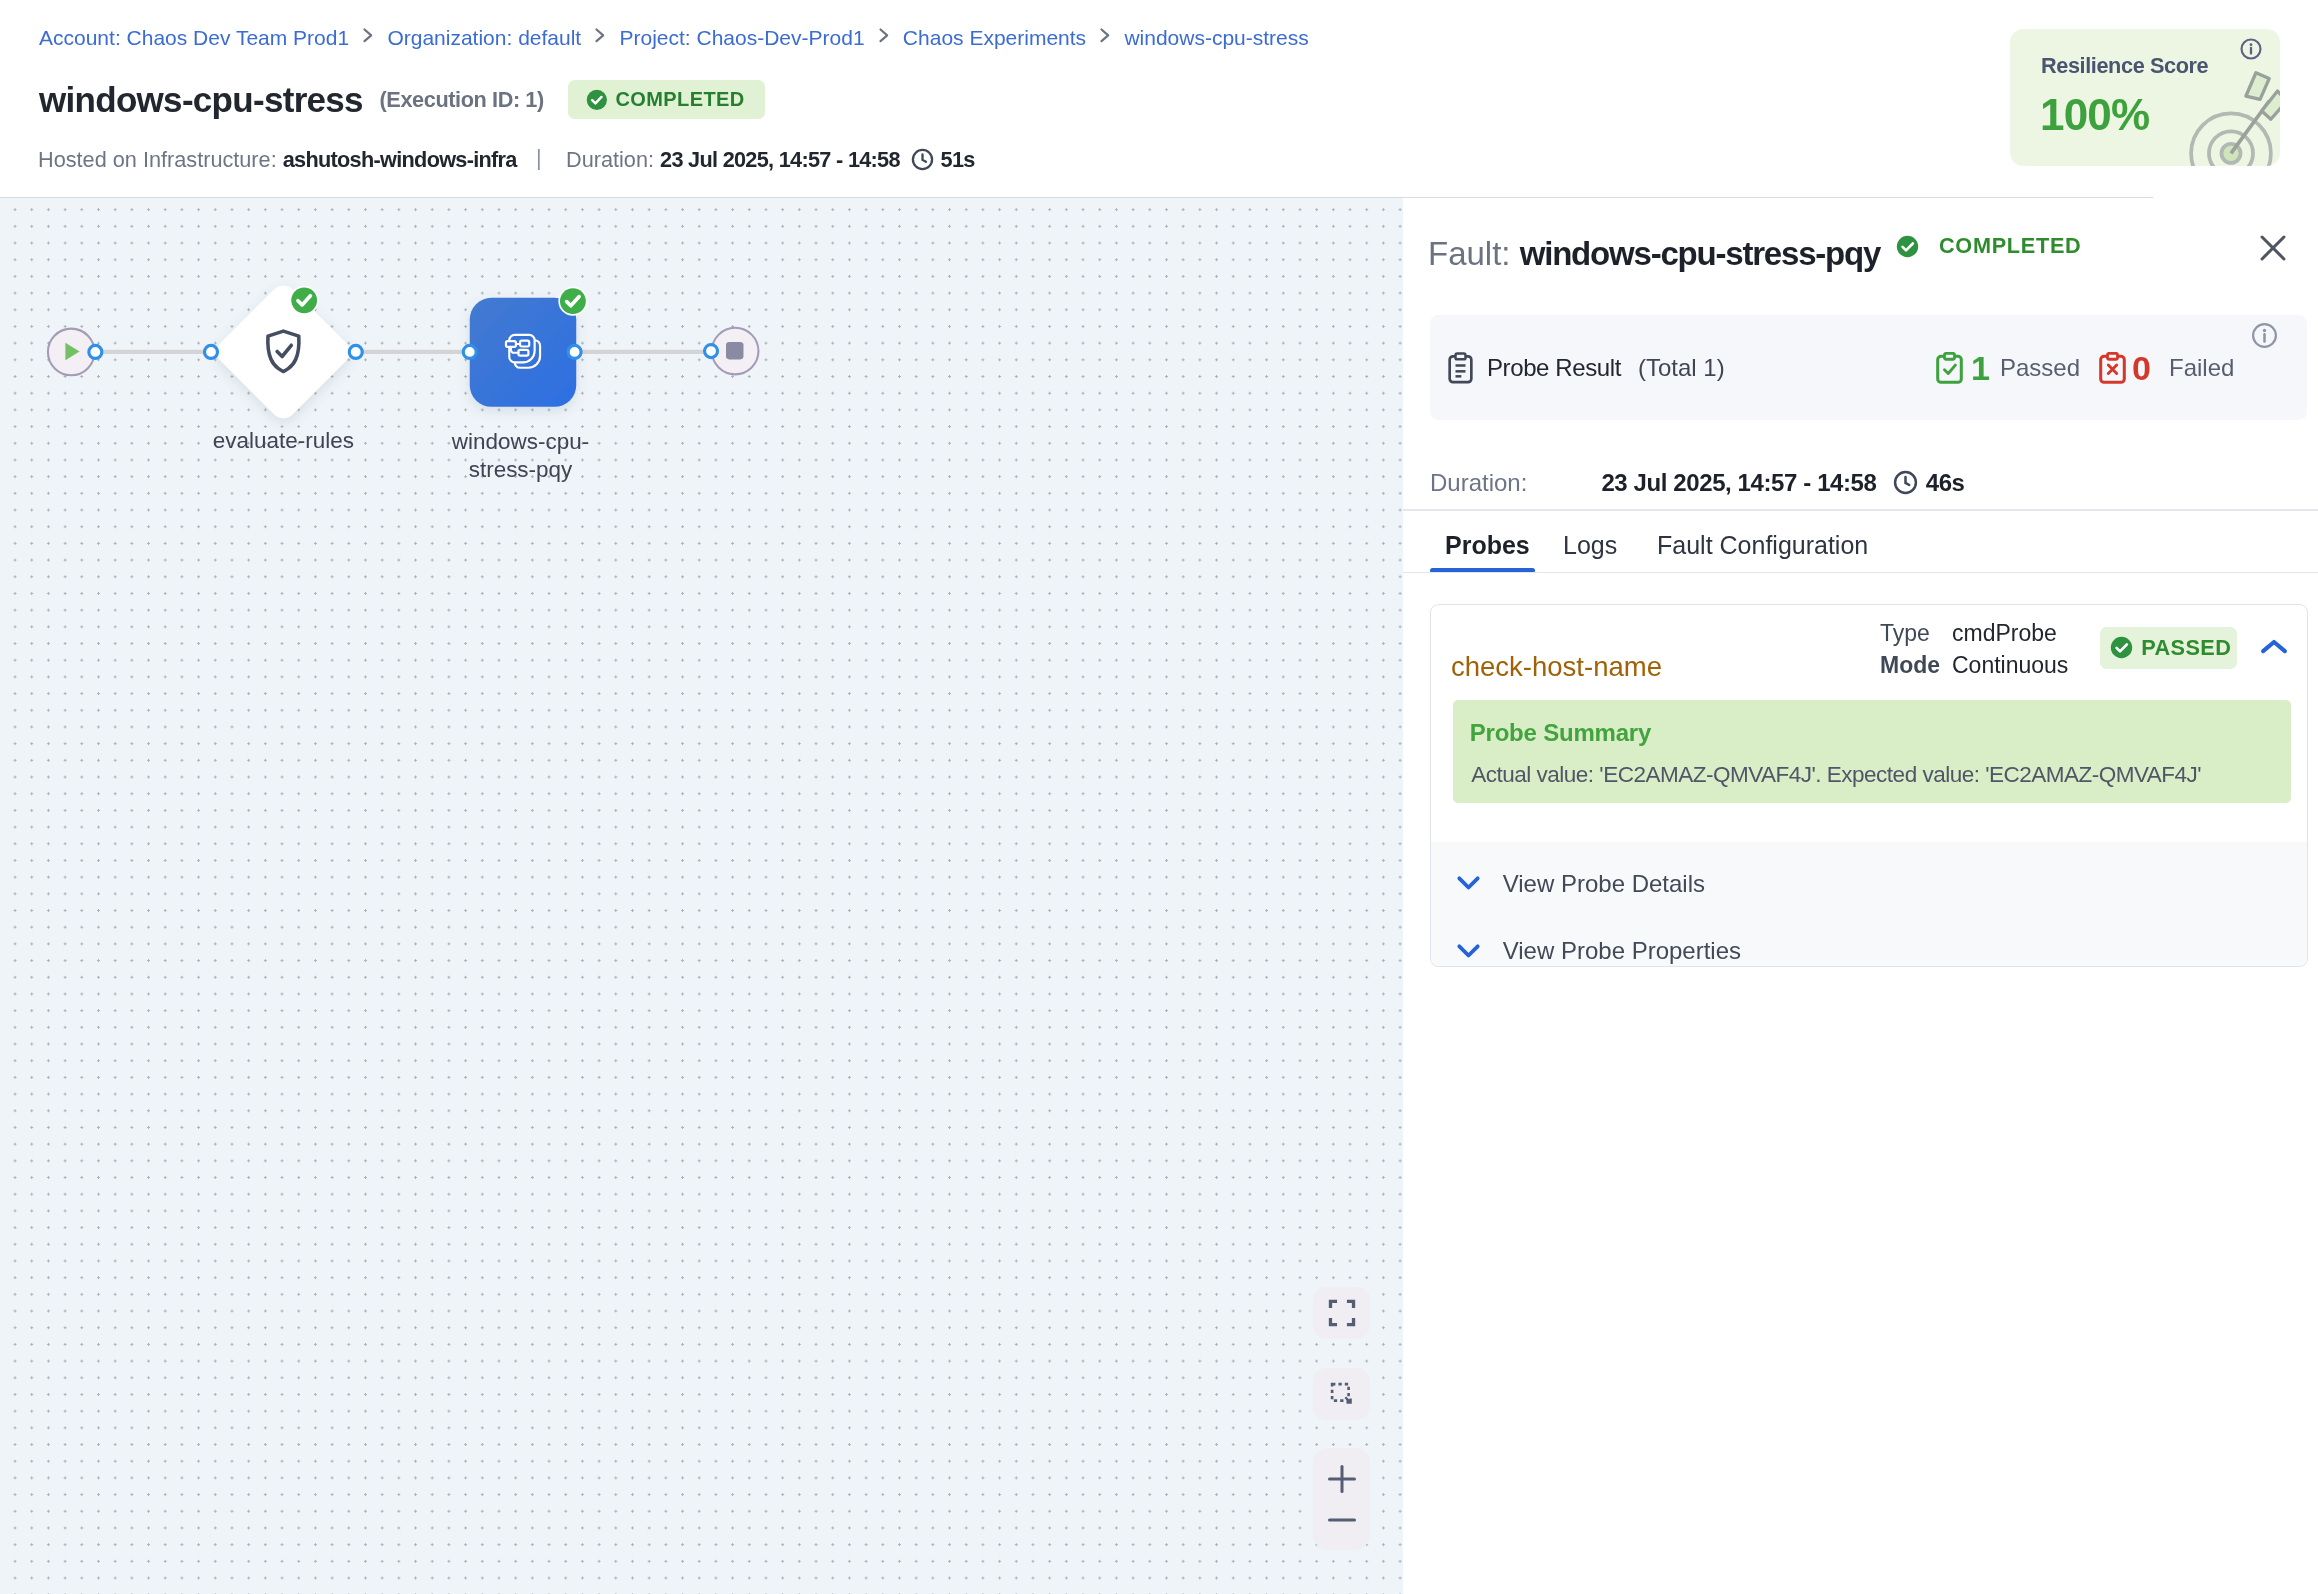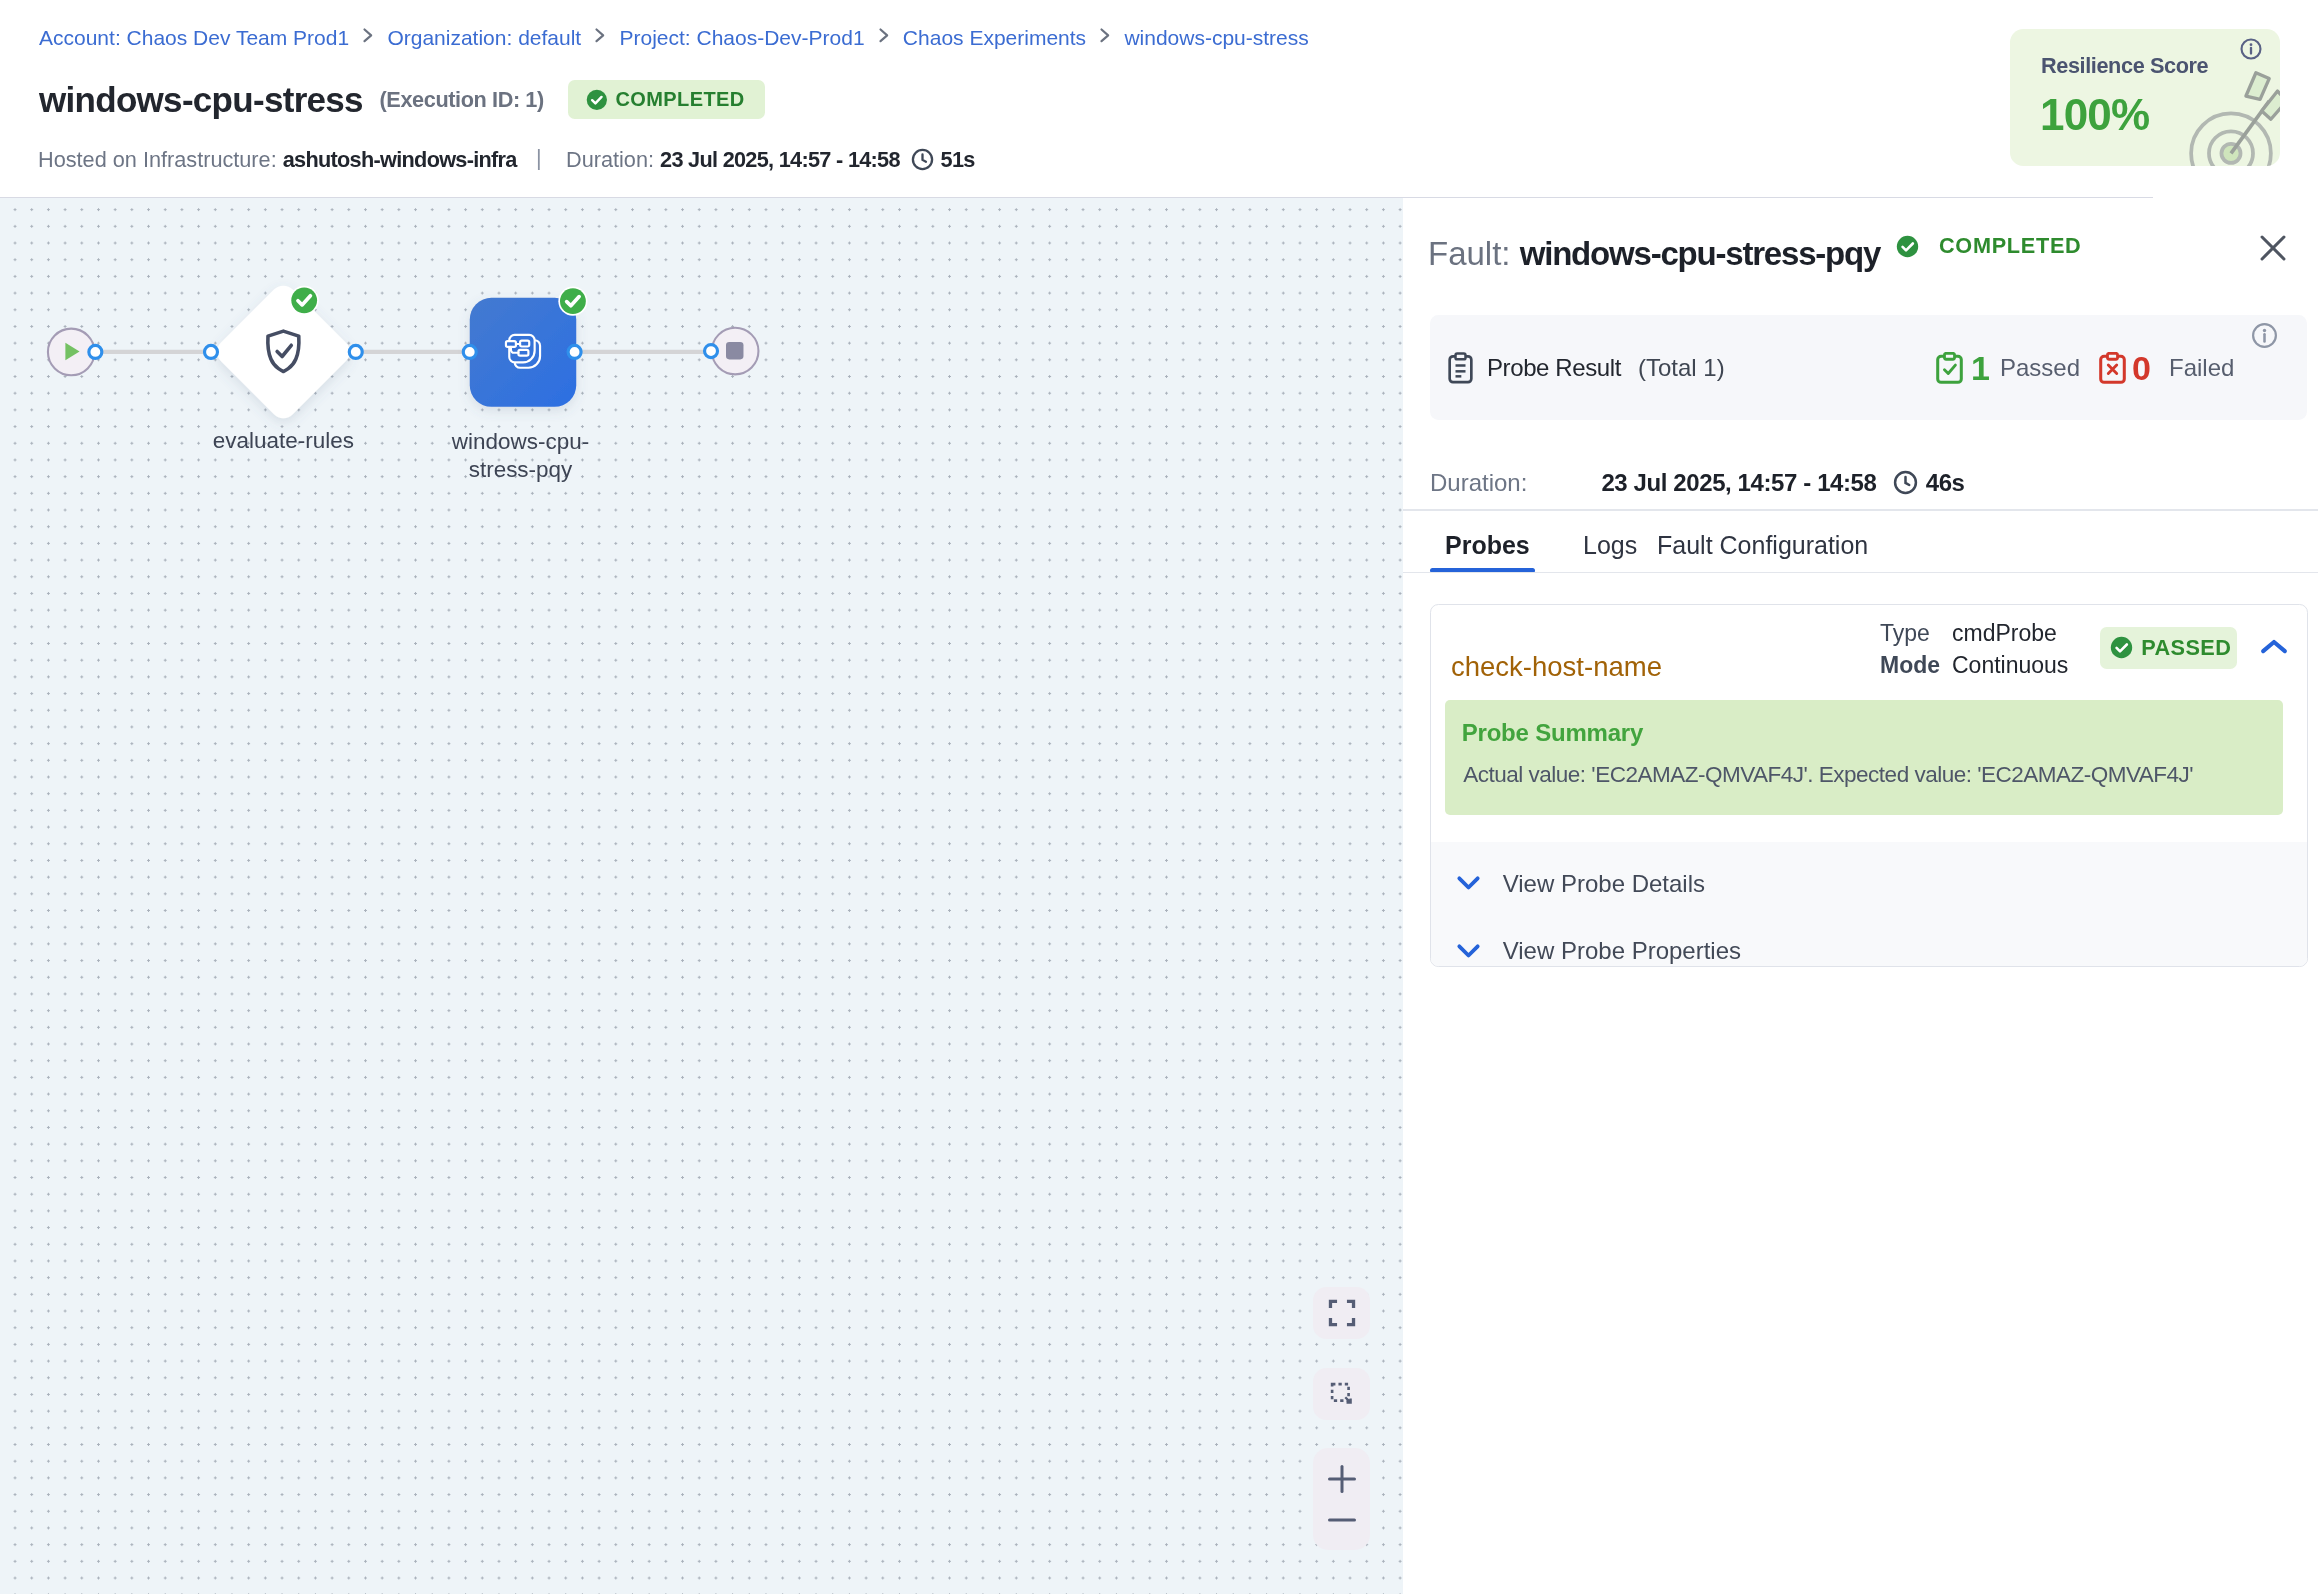--- a/index.html
+++ b/index.html
@@ -62,21 +62,21 @@
 
 #probecard { position:absolute; left:27px; top:406px; width:878px; height:363px; background:#fff; border:1.7px solid #e0e3ea; border-radius:8.3px; overflow:hidden; }
 #phname { position:absolute; left:20px; top:46px; font-size:27.5px; color:#a16207; }
 #ptypelbl { position:absolute; left:449px; top:15px; font-size:23px; font-weight:normal; color:#3f4857;text-align:center; }
 #ptypeval { position:absolute; left:521px; top:15px; font-size:23px; color:#22262e; }
 #pmodelbl  { position:absolute; left:449px; top:47px; font-size:23px; font-weight:bold; color:#3f4857; }
 #pmodeval  { position:absolute; left:521px; top:47px; font-size:23px; color:#22262e; }
 #passedbadge { position:absolute; left:669px; top:21.7px; width:137px; height:42px; background:#e5f3da; border-radius:6.7px; display:flex; align-items:center; font-size:21.7px; font-weight:bold; color:#2e8b2e; letter-spacing:0.4px; }
 #passedbadge svg { margin:0 8.3px 0 10px; }
 #pchevron { position:absolute; left:828px; top:32px; }
-#summarybox { position:absolute; left:14px; top:95px; width:838px; height:115px; background:#d9edc6; border-radius:5px; }
+#summarybox { position:absolute; left:22px; top:95px; width:838px; height:103px; background:#d9edc6; border-radius:5px; }
 #summarybox .st { position:absolute; left:16.7px; top:19px; font-size:24px; font-weight:bold; color:#42a43e; letter-spacing:-0.2px; }
 #summarybox .sb { position:absolute; left:18.3px; top:62px; font-size:22.5px; letter-spacing:-0.5px; color:#4e5668; white-space:nowrap; }
 #probefoot { position:absolute; left:0; top:237px; width:878px; height:126px; background:#f8f9fb; }
 .viewrow { position:absolute; left:25px; display:flex; align-items:center; font-size:24px; color:#424957; }
 .viewrow svg { margin-right:21.7px; }
 #vrow1 { top:27.5px; }
 #vrow2 { top:95px; }
 </style>
 </head>
 <body>
@@ -278,21 +278,21 @@
     <div id="durrow">Duration:<span style="display:inline-block; width:74px;"></span><b>23 Jul 2025, 14:57 - 14:58</b>
       <svg width="25" height="25" viewBox="0 0 30 30" style="vertical-align:-4.2px; margin:0 7.5px 0 10px;">
           <circle cx="15" cy="15" r="12.5" fill="none" stroke="#3f4857" stroke-width="3"></circle>
           <path d="M15 8.5 V15.5 L19.5 18" fill="none" stroke="#3f4857" stroke-width="3" stroke-linecap="round"></path>
         </svg><b>46s</b>
     </div>
 
     <div id="sep1"></div>
     <div id="tabs">
         <span style="position:absolute; left:42px; font-weight:bold; color:#1d2129;">Probes</span>
-        <span style="position:absolute; left:160px;margin-left:20px;">Logs</span>
+        <span style="position:absolute; left:160px;">Logs</span>
         <span style="position:absolute; left:254px;">Fault Configuration</span>
       </div>
     <div id="tab-underline"></div>
     <div id="tabsep"></div>
 
     <div id="probecard">
       <div id="phname">check-host-name</div>
       <div id="ptypelbl">Type</div>
         <div id="ptypeval">cmdProbe</div>
       <div id="pmodelbl">Mode</div>

